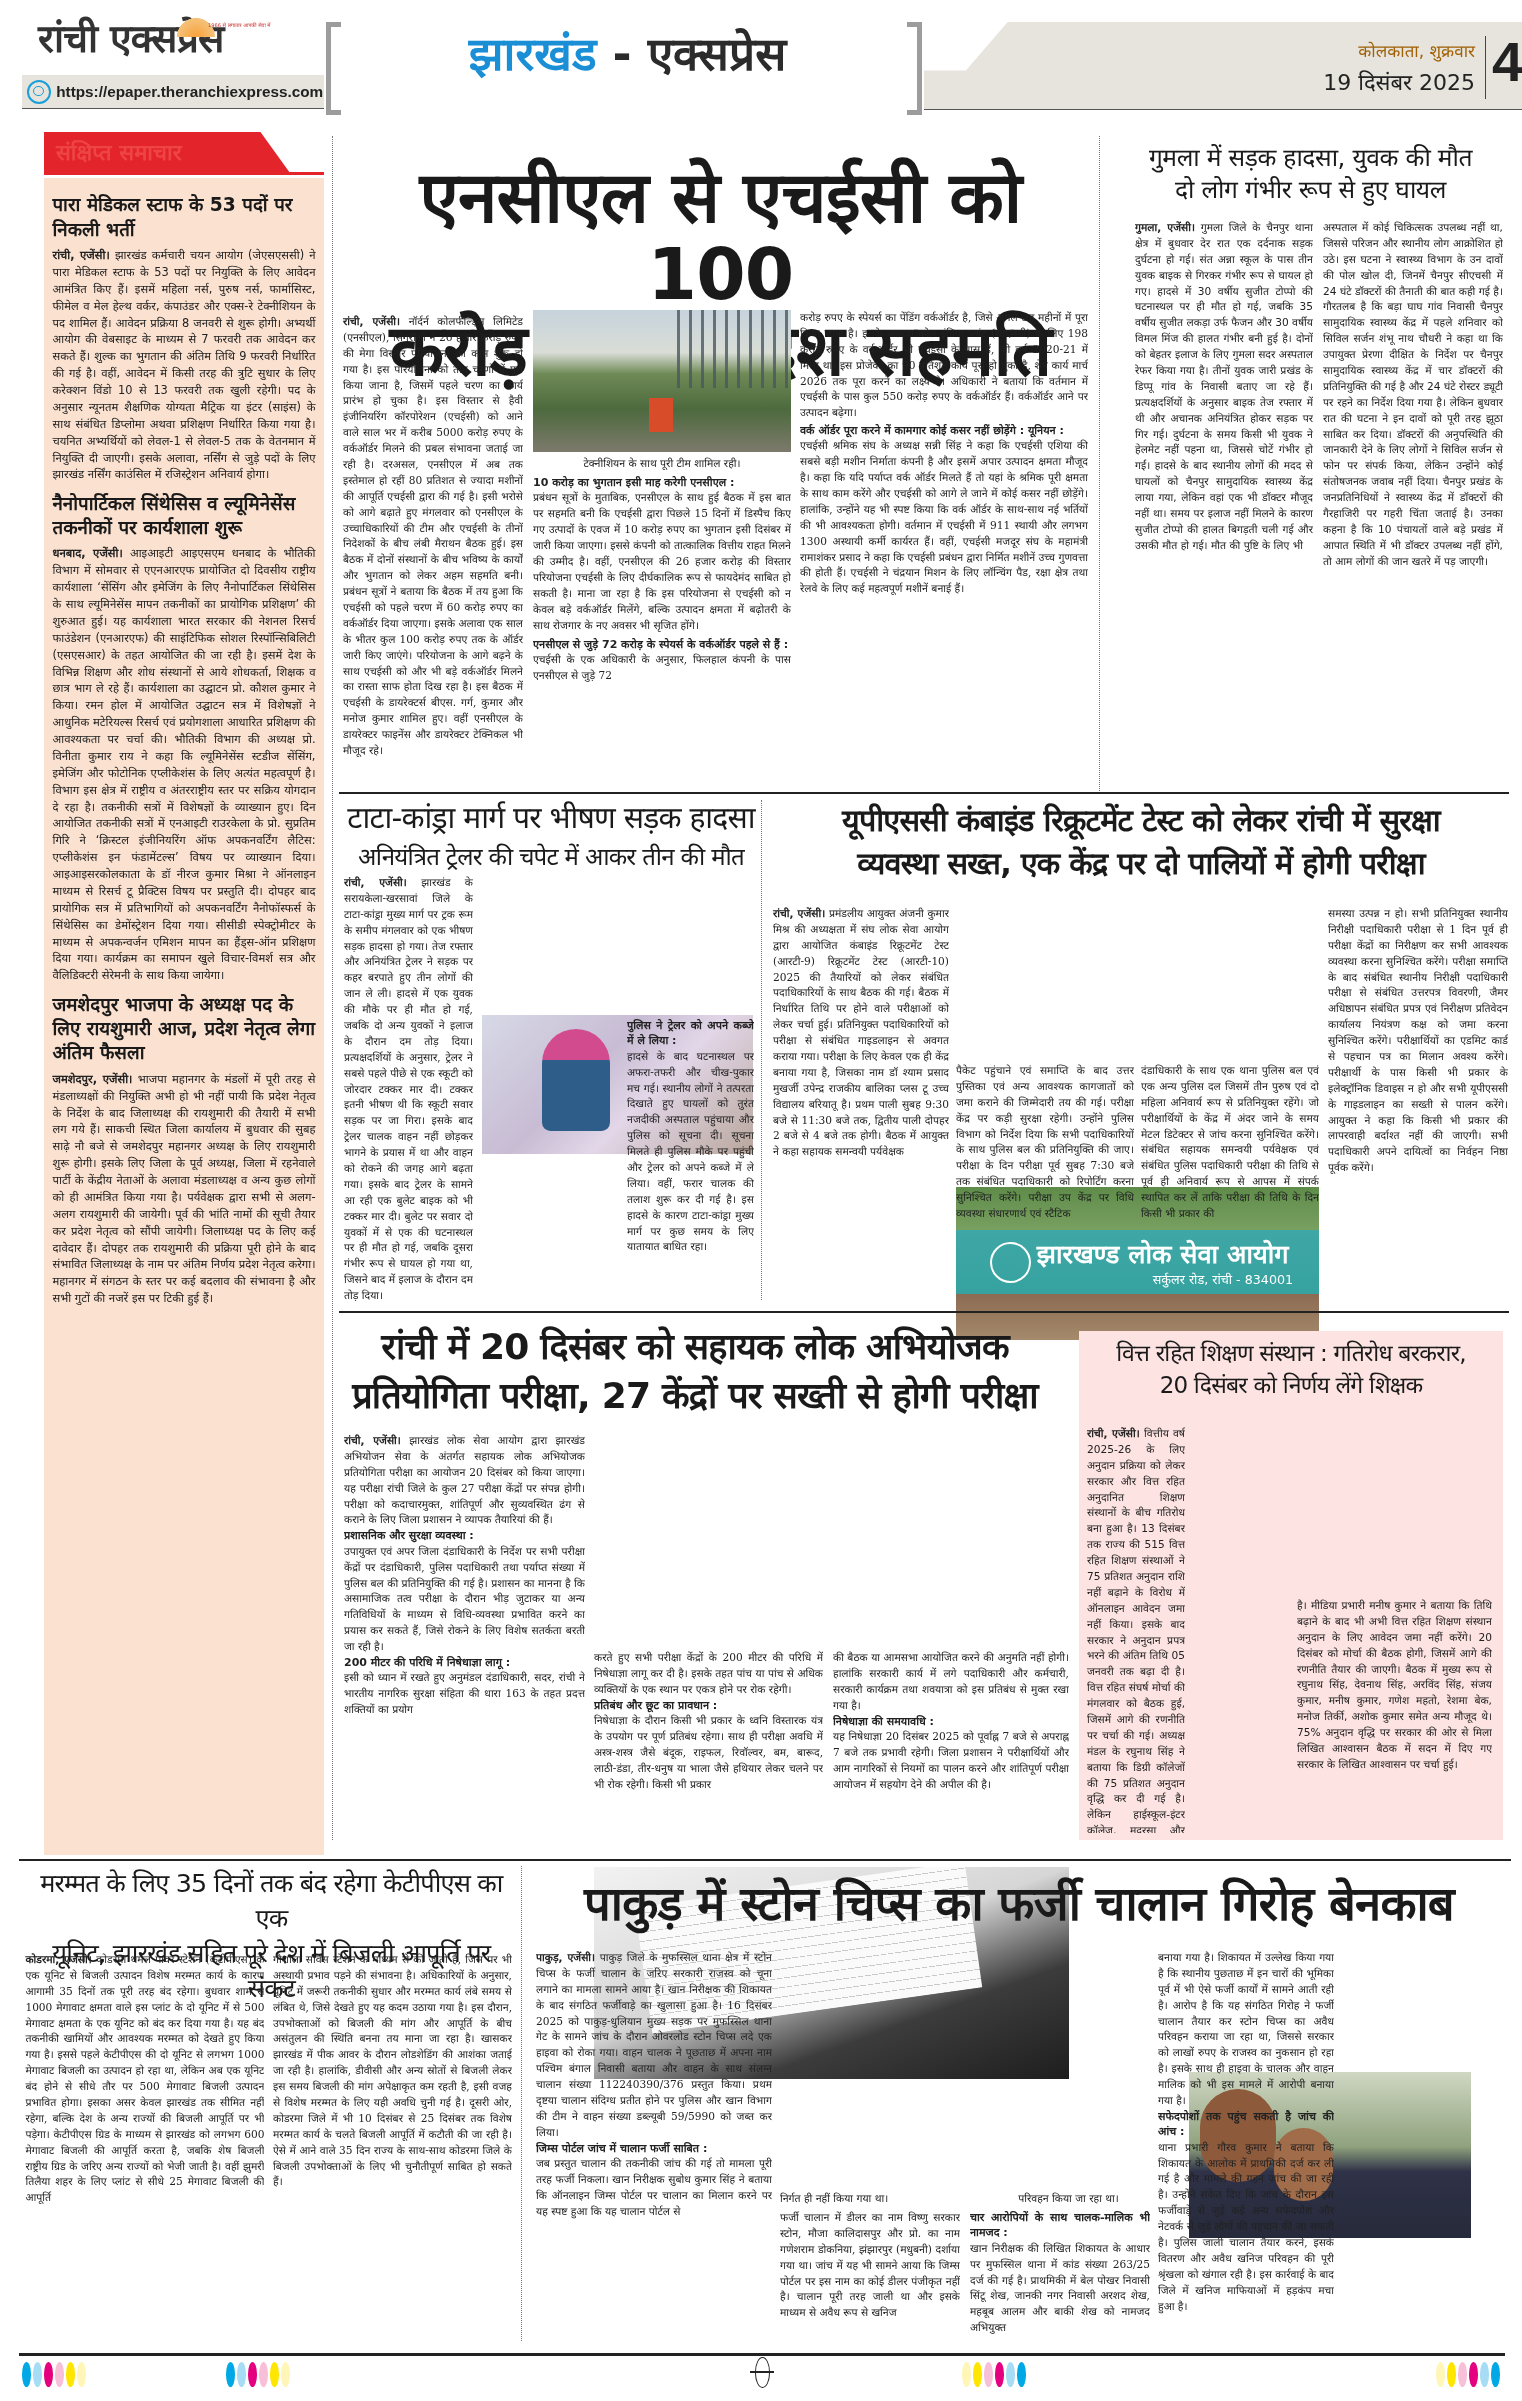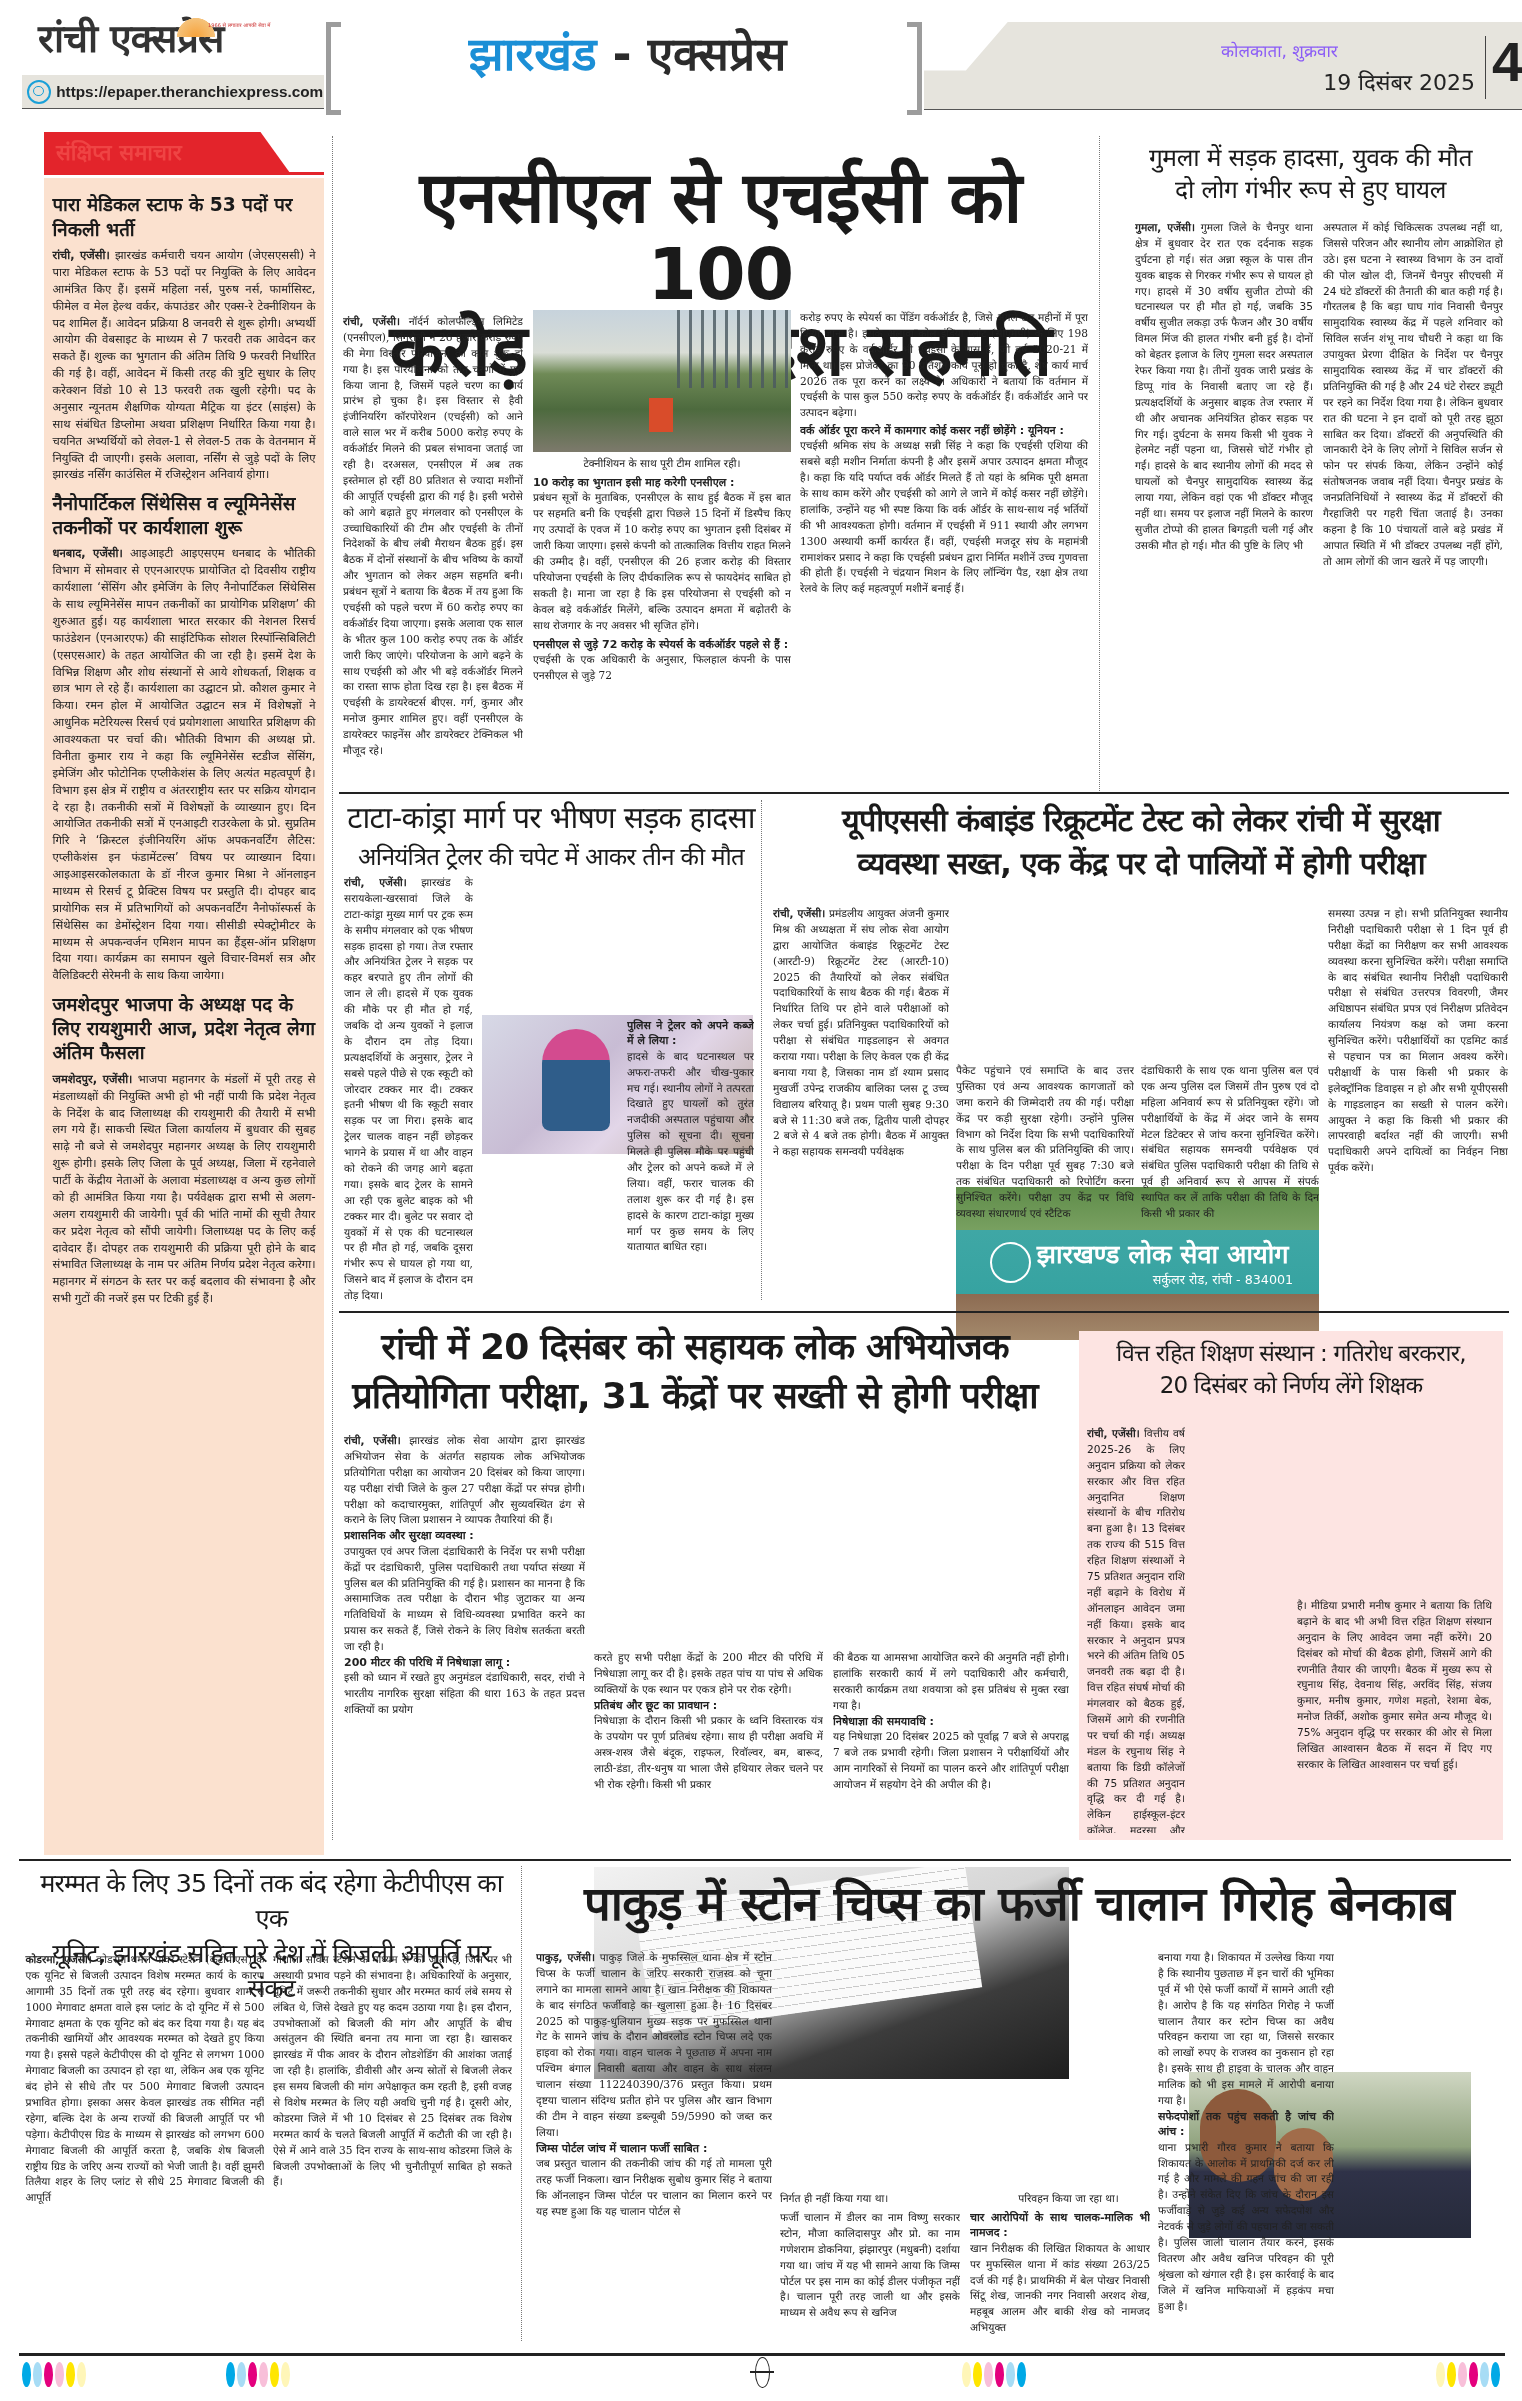--- a/index.html
+++ b/index.html
@@ -14,21 +14,21 @@
   .url-bar { left: 22px; top: 75px; width: 302px; height: 34px; background: #e6e4dd; border-bottom: 1.7px solid #555; display: flex; align-items: center; padding-left: 5.1px; }
   .url-icon { width: 24px; height: 24px; border-radius: 50%; border: 2.5px solid #1aa0d8; position: relative; margin-right: 5.1px; }
   .url-icon::after { content: ""; position: absolute; left: 4.2px; top: 4.2px; width: 8.5px; height: 8.5px; border-radius: 50%; border: 1.7px solid #1aa0d8; }
   .url-text { font-family: "Liberation Sans", sans-serif; font-weight: bold; font-size: 15.3px; color: #222; }
   .bracket-l { left: 326px; top: 22px; width: 15.3px; height: 93px; border: 5.1px solid #9c9c9c; border-right: none; }
   .bracket-r { left: 907px; top: 22px; width: 15.3px; height: 93px; border: 5.1px solid #9c9c9c; border-left: none; }
   .section-title { left: 356px; top: 25.4px; width: 543px; text-align: center; font-family: "DejaVu Sans", sans-serif; font-weight: bold; font-size: 46px; line-height: 1.3; }
   .section-title .blue { color: #1b8fd6; }
   .section-title .dark { color: #2b2b2b; }
   .date-box { left: 924px; top: 22px; width: 598px; height: 88px; background: #e6e4dd; clip-path: polygon(14% 0, 100% 0, 100% 100%, 0 100%, 0 55%, 7% 55%); border-bottom: 1.7px solid #555; }
-  .date-city { left: 1221px; top: 39px; width: 254px; text-align: left; font-size: 17px; color: #8b5cf6; }
+  .date-city { left: 1221px; top: 39px; width: 254px; text-align: right; font-size: 17px; color: #a16207; }
   .date-val { left: 1221px; top: 66px; width: 254px; text-align: right; font-size: 22px; color: #222; }
   .date-sep { left: 1485px; top: 36px; width: 0.8px; height: 63px; background: #444; }
   .page-num { left: 1492px; top: 34px; font-family: "Liberation Sans", sans-serif; font-weight: bold; font-size: 56px; color: #222; line-height: 1; }
 
   
   .brief-tab { left: 44px; top: 132px; width: 246px; height: 41px; background: #e3242b; clip-path: polygon(0 0, 88% 0, 100% 100%, 0 100%); }
   .brief-tab-text { left: 56px; top: 136px; font-weight: bold; font-size: 22px; color: #ef4444; }
   .brief-rule { left: 44px; top: 172px; width: 280px; height: 2.5px; background: #e3242b; }
   .brief-col { left: 44px; top: 178px; width: 280px; height: 1677px; background: #fbe1cf; padding: 10.2px 8.5px; overflow: hidden; }
   .brief-h { font-weight: bold; font-size: 18.7px; line-height: 1.3; color: #1a1a1a; margin: 5.1px 0 5.1px; }
@@ -205,21 +205,21 @@
   <div class="abs body-text" style="left:1328px; top:906px; width:180px; height:399px;">
     <span>समस्या उत्पन्न न हो। सभी प्रतिनियुक्त स्थानीय निरीक्षी पदाधिकारी परीक्षा से 1 दिन पूर्व ही परीक्षा केंद्रों का निरीक्षण कर सभी आवश्यक व्यवस्था करना सुनिश्चित करेंगे। परीक्षा समाप्ति के बाद संबंधित स्थानीय निरीक्षी पदाधिकारी परीक्षा से संबंधित उत्तरपत्र विवरणी, जैमर अधिष्ठापन संबंधित प्रपत्र एवं निरीक्षण प्रतिवेदन कार्यालय नियंत्रण कक्ष को जमा करना सुनिश्चित करेंगे। परीक्षार्थियों का एडमिट कार्ड से पहचान पत्र का मिलान अवश्य करेंगे। परीक्षार्थी के पास किसी भी प्रकार के इलेक्ट्रॉनिक डिवाइस न हो और सभी यूपीएससी के गाइडलाइन का सख्ती से पालन करेंगे। आयुक्त ने कहा कि किसी भी प्रकार की लापरवाही बर्दाश्त नहीं की जाएगी। सभी पदाधिकारी अपने दायित्वों का निर्वहन निष्ठा पूर्वक करेंगे।</span>
   </div>
 </div>
 
 <div class="abs rule-h" style="left:339px; top:1311px; width:1170px;"></div>
 
 <div>
   <h2 class="abs headline" style="left:339px; top:1323px; width:712px; font-size:36px; line-height:1.35;">
     <span>रांची में 20 दिसंबर को सहायक लोक अभियोजक</span><br>
-    <span>प्रतियोगिता परीक्षा, 31 केंद्रों पर सख्ती से होगी परीक्षा</span>
+    <span>प्रतियोगिता परीक्षा, 27 केंद्रों पर सख्ती से होगी परीक्षा</span>
   </h2>
   <div class="abs body-text" style="left:344px; top:1433px; width:241px; height:405px;">
     <b>रांची, एजेंसी।</b> <span>झारखंड लोक सेवा आयोग द्वारा झारखंड अभियोजन सेवा के अंतर्गत सहायक लोक अभियोजक प्रतियोगिता परीक्षा का आयोजन 20 दिसंबर को किया जाएगा। यह परीक्षा रांची जिले के कुल 27 परीक्षा केंद्रों पर संपन्न होगी। परीक्षा को कदाचारमुक्त, शांतिपूर्ण और सुव्यवस्थित ढंग से कराने के लिए जिला प्रशासन ने व्यापक तैयारियां की हैं।</span>
     <p class="sub-h">प्रशासनिक और सुरक्षा व्यवस्था :</p>
     <span>उपायुक्त एवं अपर जिला दंडाधिकारी के निर्देश पर सभी परीक्षा केंद्रों पर दंडाधिकारी, पुलिस पदाधिकारी तथा पर्याप्त संख्या में पुलिस बल की प्रतिनियुक्ति की गई है। प्रशासन का मानना है कि असामाजिक तत्व परीक्षा के दौरान भीड़ जुटाकर या अन्य गतिविधियों के माध्यम से विधि-व्यवस्था प्रभावित करने का प्रयास कर सकते हैं, जिसे रोकने के लिए विशेष सतर्कता बरती जा रही है।</span>
     <p class="sub-h">200 मीटर की परिधि में निषेधाज्ञा लागू :</p>
     <span>इसी को ध्यान में रखते हुए अनुमंडल दंडाधिकारी, सदर, रांची ने भारतीय नागरिक सुरक्षा संहिता की धारा 163 के तहत प्रदत्त शक्तियों का प्रयोग</span>
   </div>
   <div class="abs photo photo-exam" style="left:594px; top:1433px; width:475px; height:212px;">
     <div class="paper"></div>

